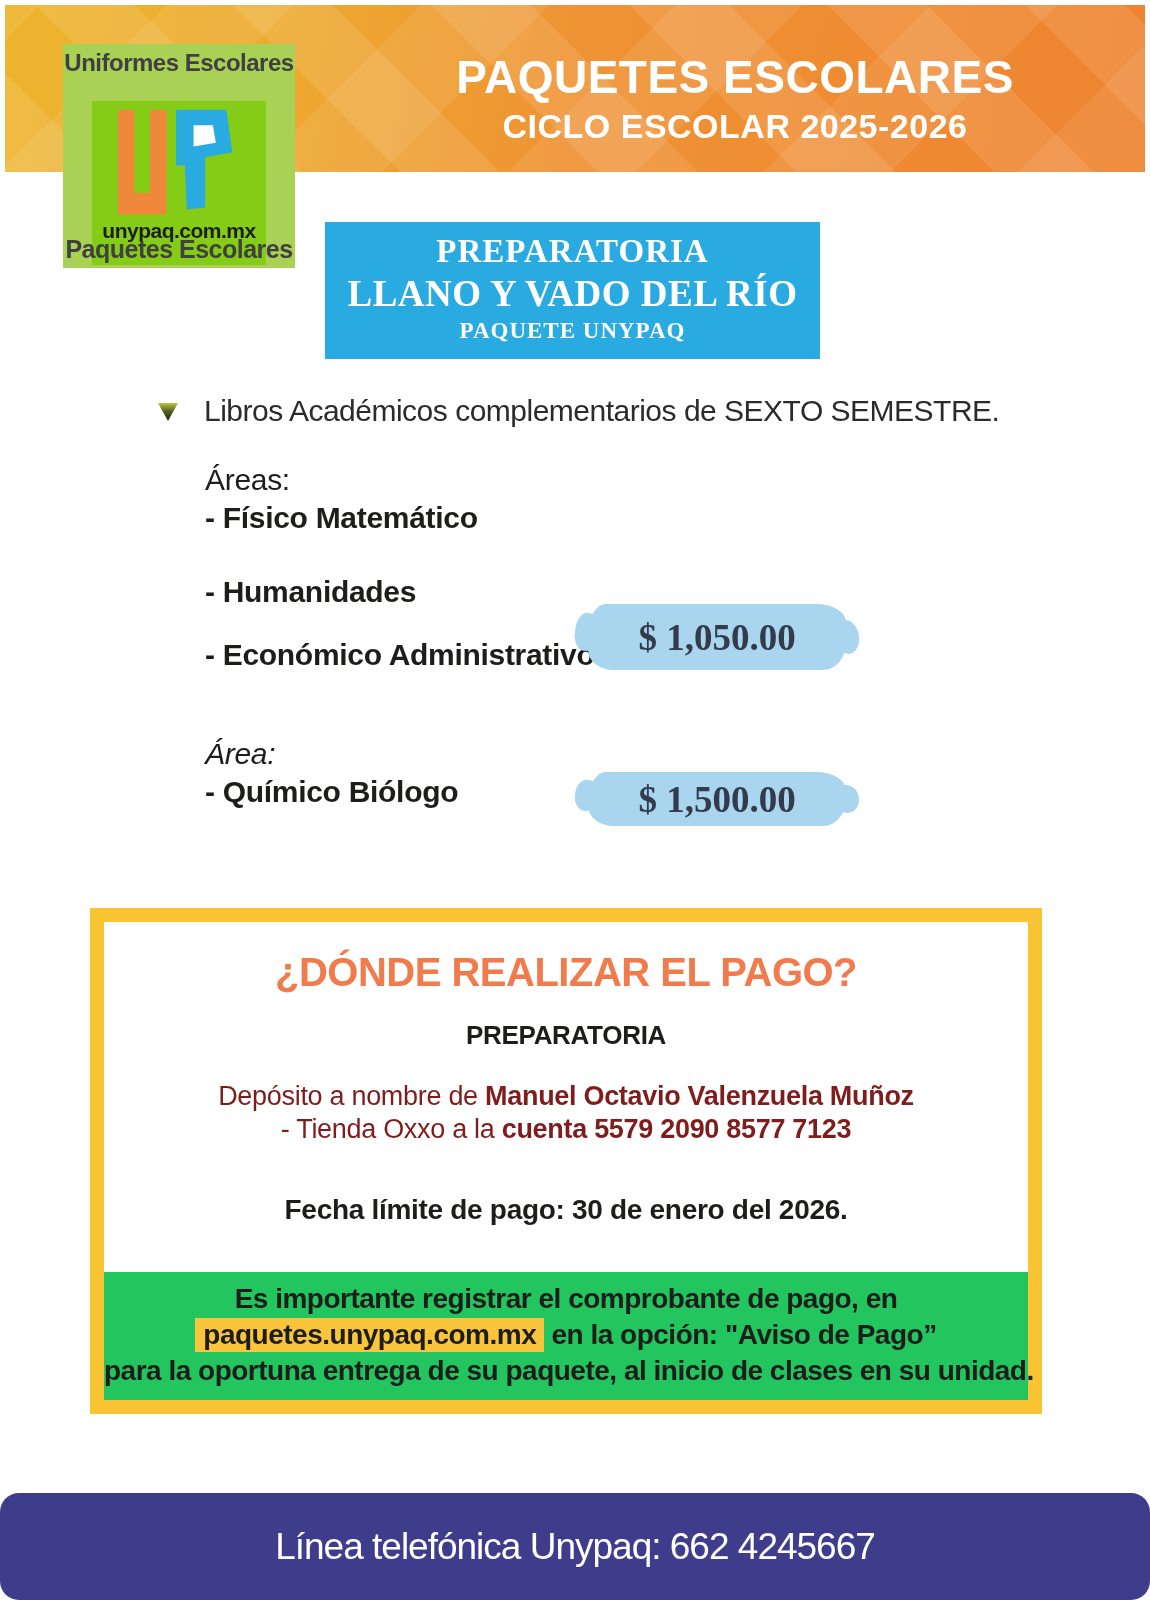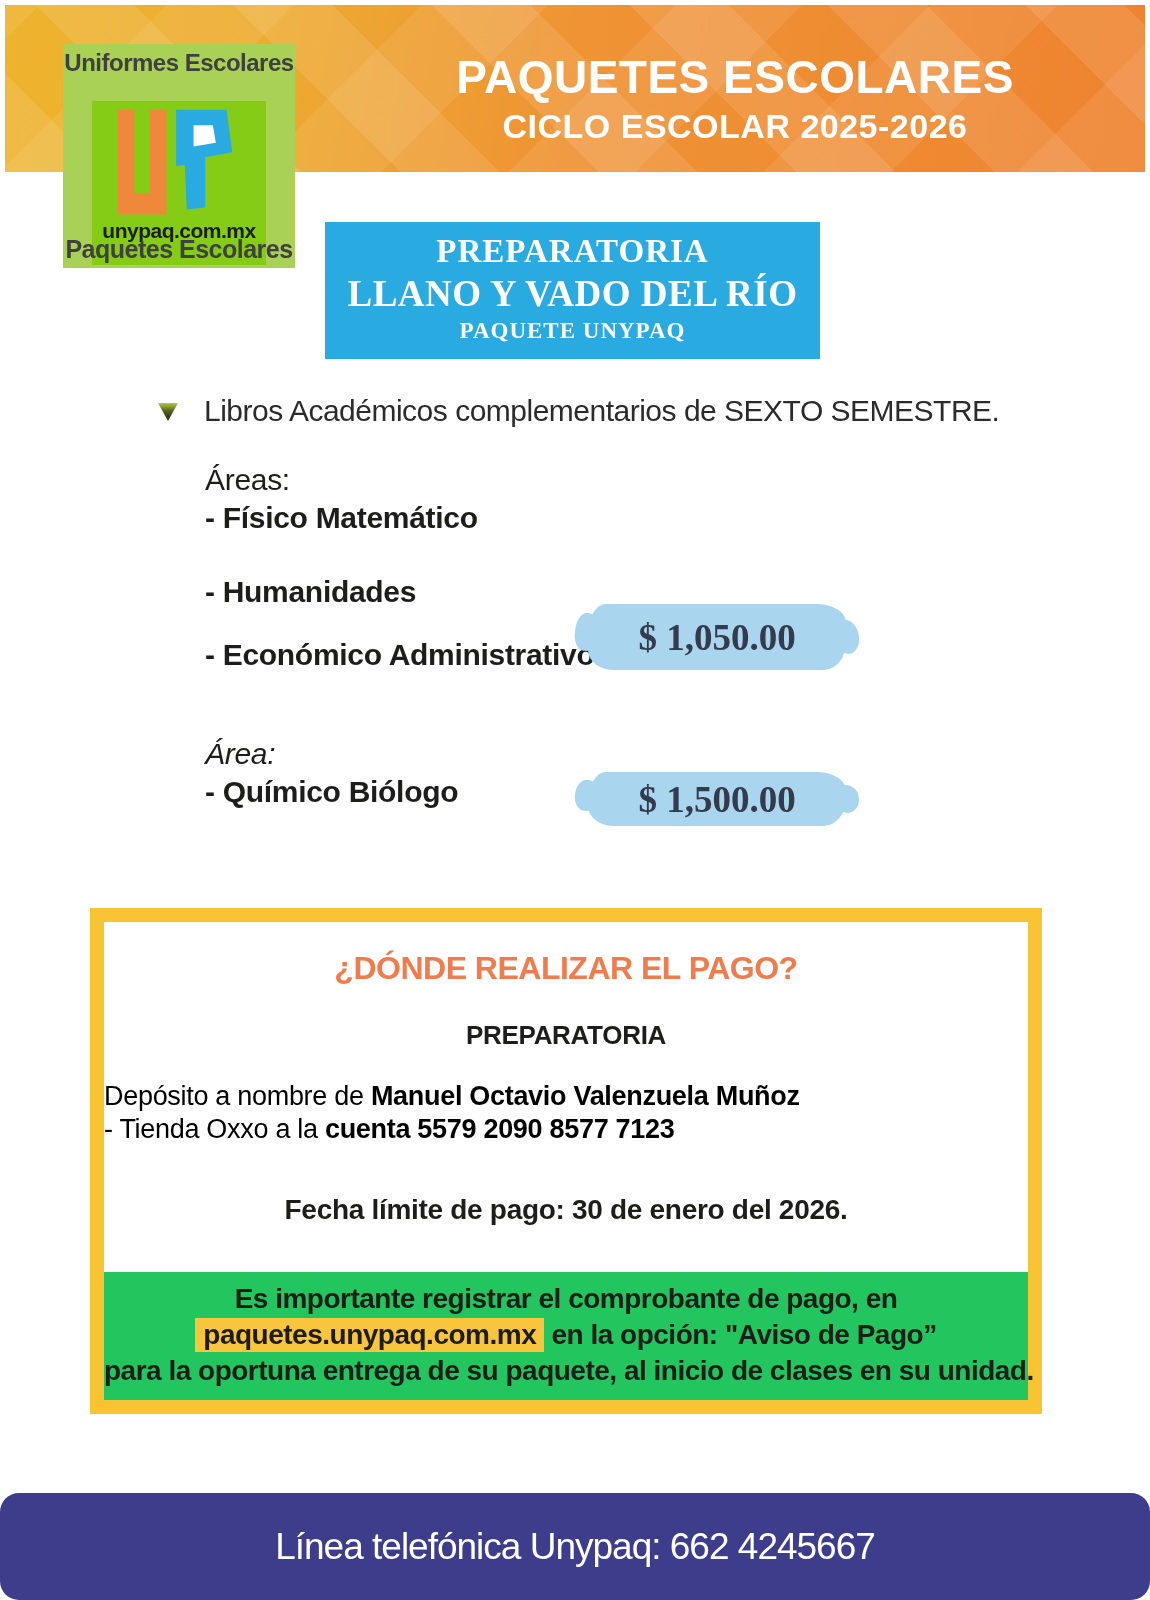--- a/index.html
+++ b/index.html
@@ -71,25 +71,25 @@
     position:relative; font-family:"Liberation Serif", serif; font-weight:bold;
     font-size:37px; color:#333B4C; z-index:1;
   }
 
   
   .paybox {
     position:absolute; left:90px; top:908px; width:952px; height:506px;
     border:14px solid #F8C434; background:#fff;
   }
   .pb-title { position:absolute; top:28px; left:0; width:100%; text-align:center;
-    color:#F07C4D; font-size:32px; font-weight:bold; letter-spacing:-0.5px; }
+    color:#F07C4D; font-size:40px; font-weight:bold; letter-spacing:-0.5px; }
   .pb-sub { position:absolute; top:98px; left:0; width:100%; text-align:center;
     font-size:26px; font-weight:bold; letter-spacing:-0.3px; color:#1d1d1b; }
-  .pb-lines { position:absolute; top:158px; left:0; width:100%; text-align:left;
-    font-size:27px; line-height:33px; letter-spacing:-0.3px; color:#000000; }
+  .pb-lines { position:absolute; top:158px; left:0; width:100%; text-align:center;
+    font-size:27px; line-height:33px; letter-spacing:-0.3px; color:#7f1d1d; }
   .pb-lines b { font-weight:bold; }
   .pb-deadline { position:absolute; top:272px; left:0; width:100%; text-align:center;
     font-size:28px; font-weight:bold; letter-spacing:-0.3px; color:#1d1d1b; }
   .pb-notice {
     position:absolute; left:0; right:0; bottom:0; height:128px; background:#22c55e;
     text-align:center; font-size:28px; font-weight:bold; line-height:36px;
     letter-spacing:-0.5px; color:#1d1d1b; padding-top:9px;
   }
   .pb-notice .nline { white-space:nowrap; }
   .url-hl { background:#F8C53C; padding:1px 8px 2px 8px; }

